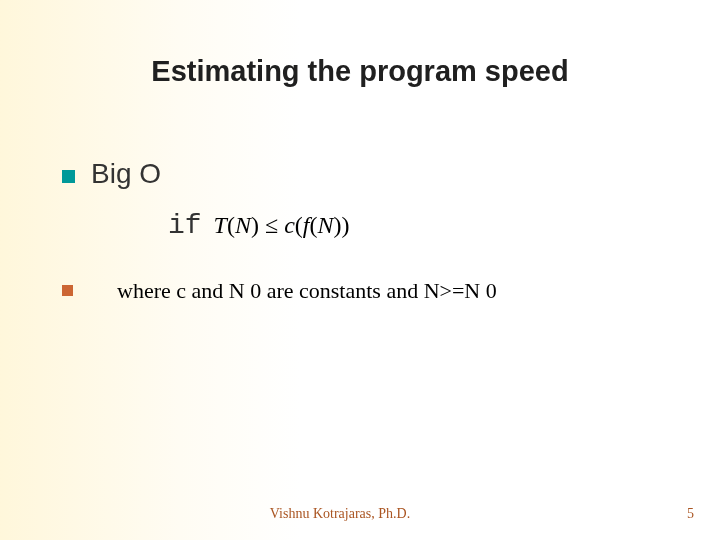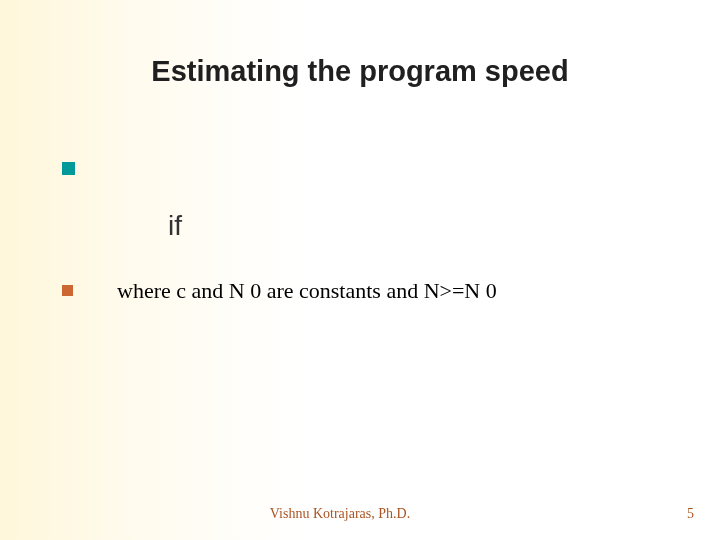--- a/index.html
+++ b/index.html
@@ -60,21 +60,21 @@
     position: absolute;
     top: 210px;
     left: 150px;
     display: flex;
     align-items: center;
     font-family: "Times New Roman", Times, serif;
     font-size: 24px;
     color: #000000;
   }
   .if-word {
-    font-family: Liberation Sans, sans-serif;
+    font-family: Liberation Mono, monospace;
     font-size: 28px;
     color: #333333;
     margin: 0 12px 0 18px;
   }
   .sub-bullet {
     position: absolute;
     left: 62px;
     display: flex;
     align-items: flex-start;
   }
@@ -122,24 +122,26 @@
 <body>
 
 <div class="bg-gradient"></div>
 
 <div class="content">
 
   <div class="title">Estimating the program speed</div>
 
   <div class="main-bullet">
     <div class="sq-large"></div>
+    <div class="main-text">Big O</div>
   </div>
 
   <div class="formula-row">
     <span class="if-word">if</span>
+    <span><span class="ital">T</span>(<span class="ital">N</span>) ≤ <span class="ital">c</span>(<span class="ital">f</span>(<span class="ital">N</span>))</span>
   </div>
 
   <div class="sub-bullet sb1">
     <div class="sq-small"></div>
     <div class="sub-text">where  c and N 0 are constants and N&gt;=N 0</div>
   </div>
 
 
 
   <div class="footer">Vishnu Kotrajaras, Ph.D.</div>

